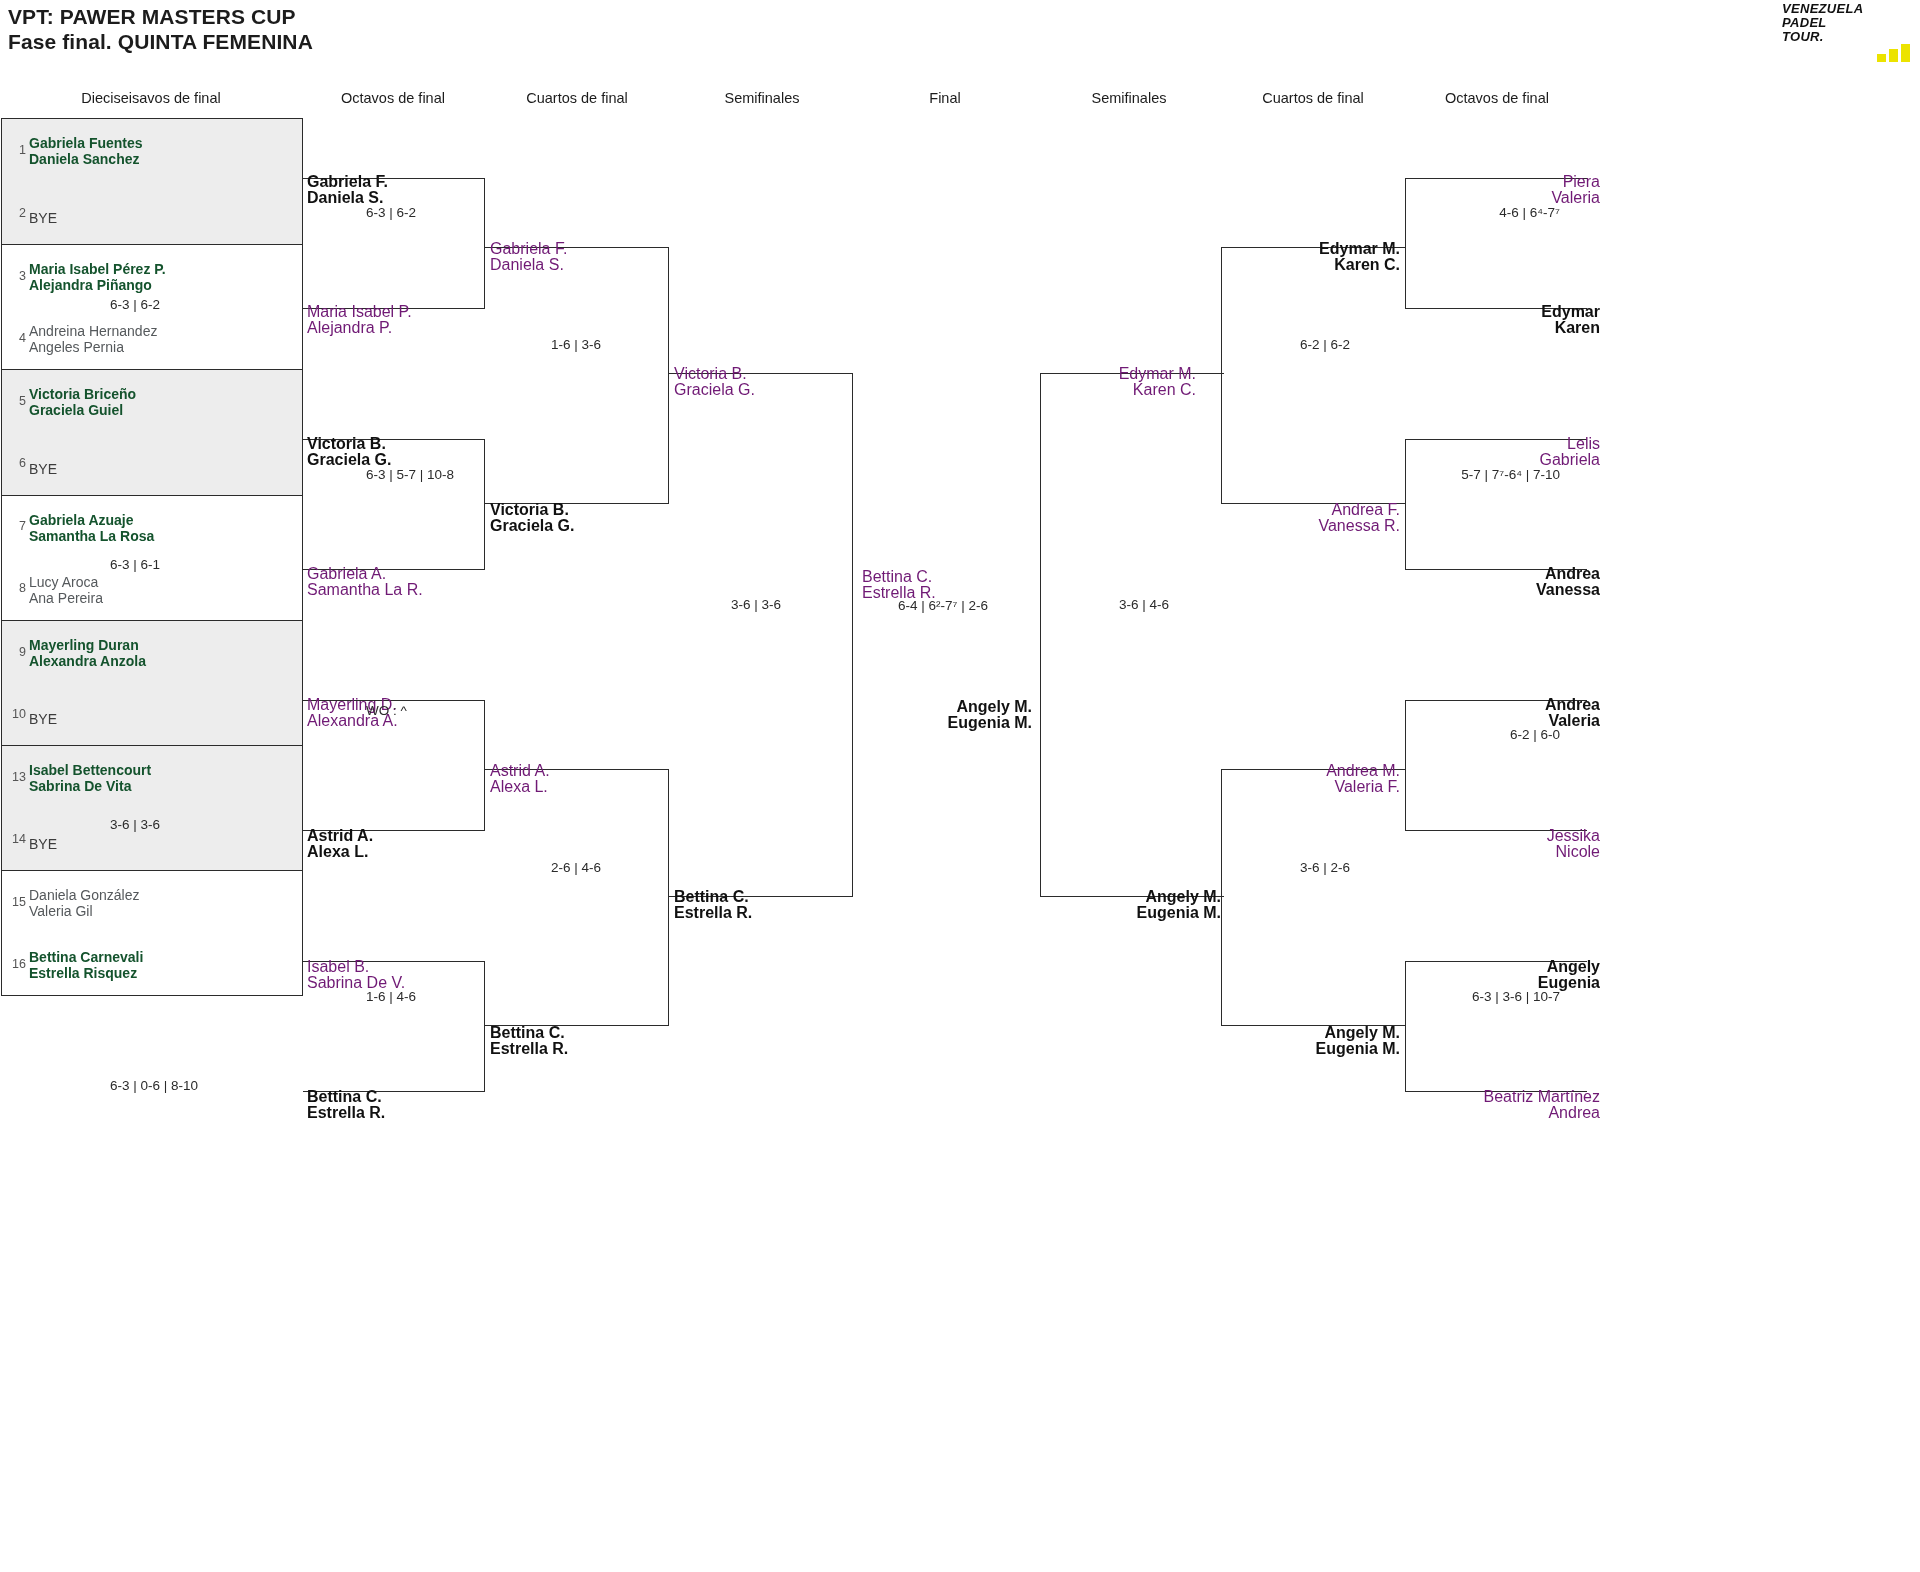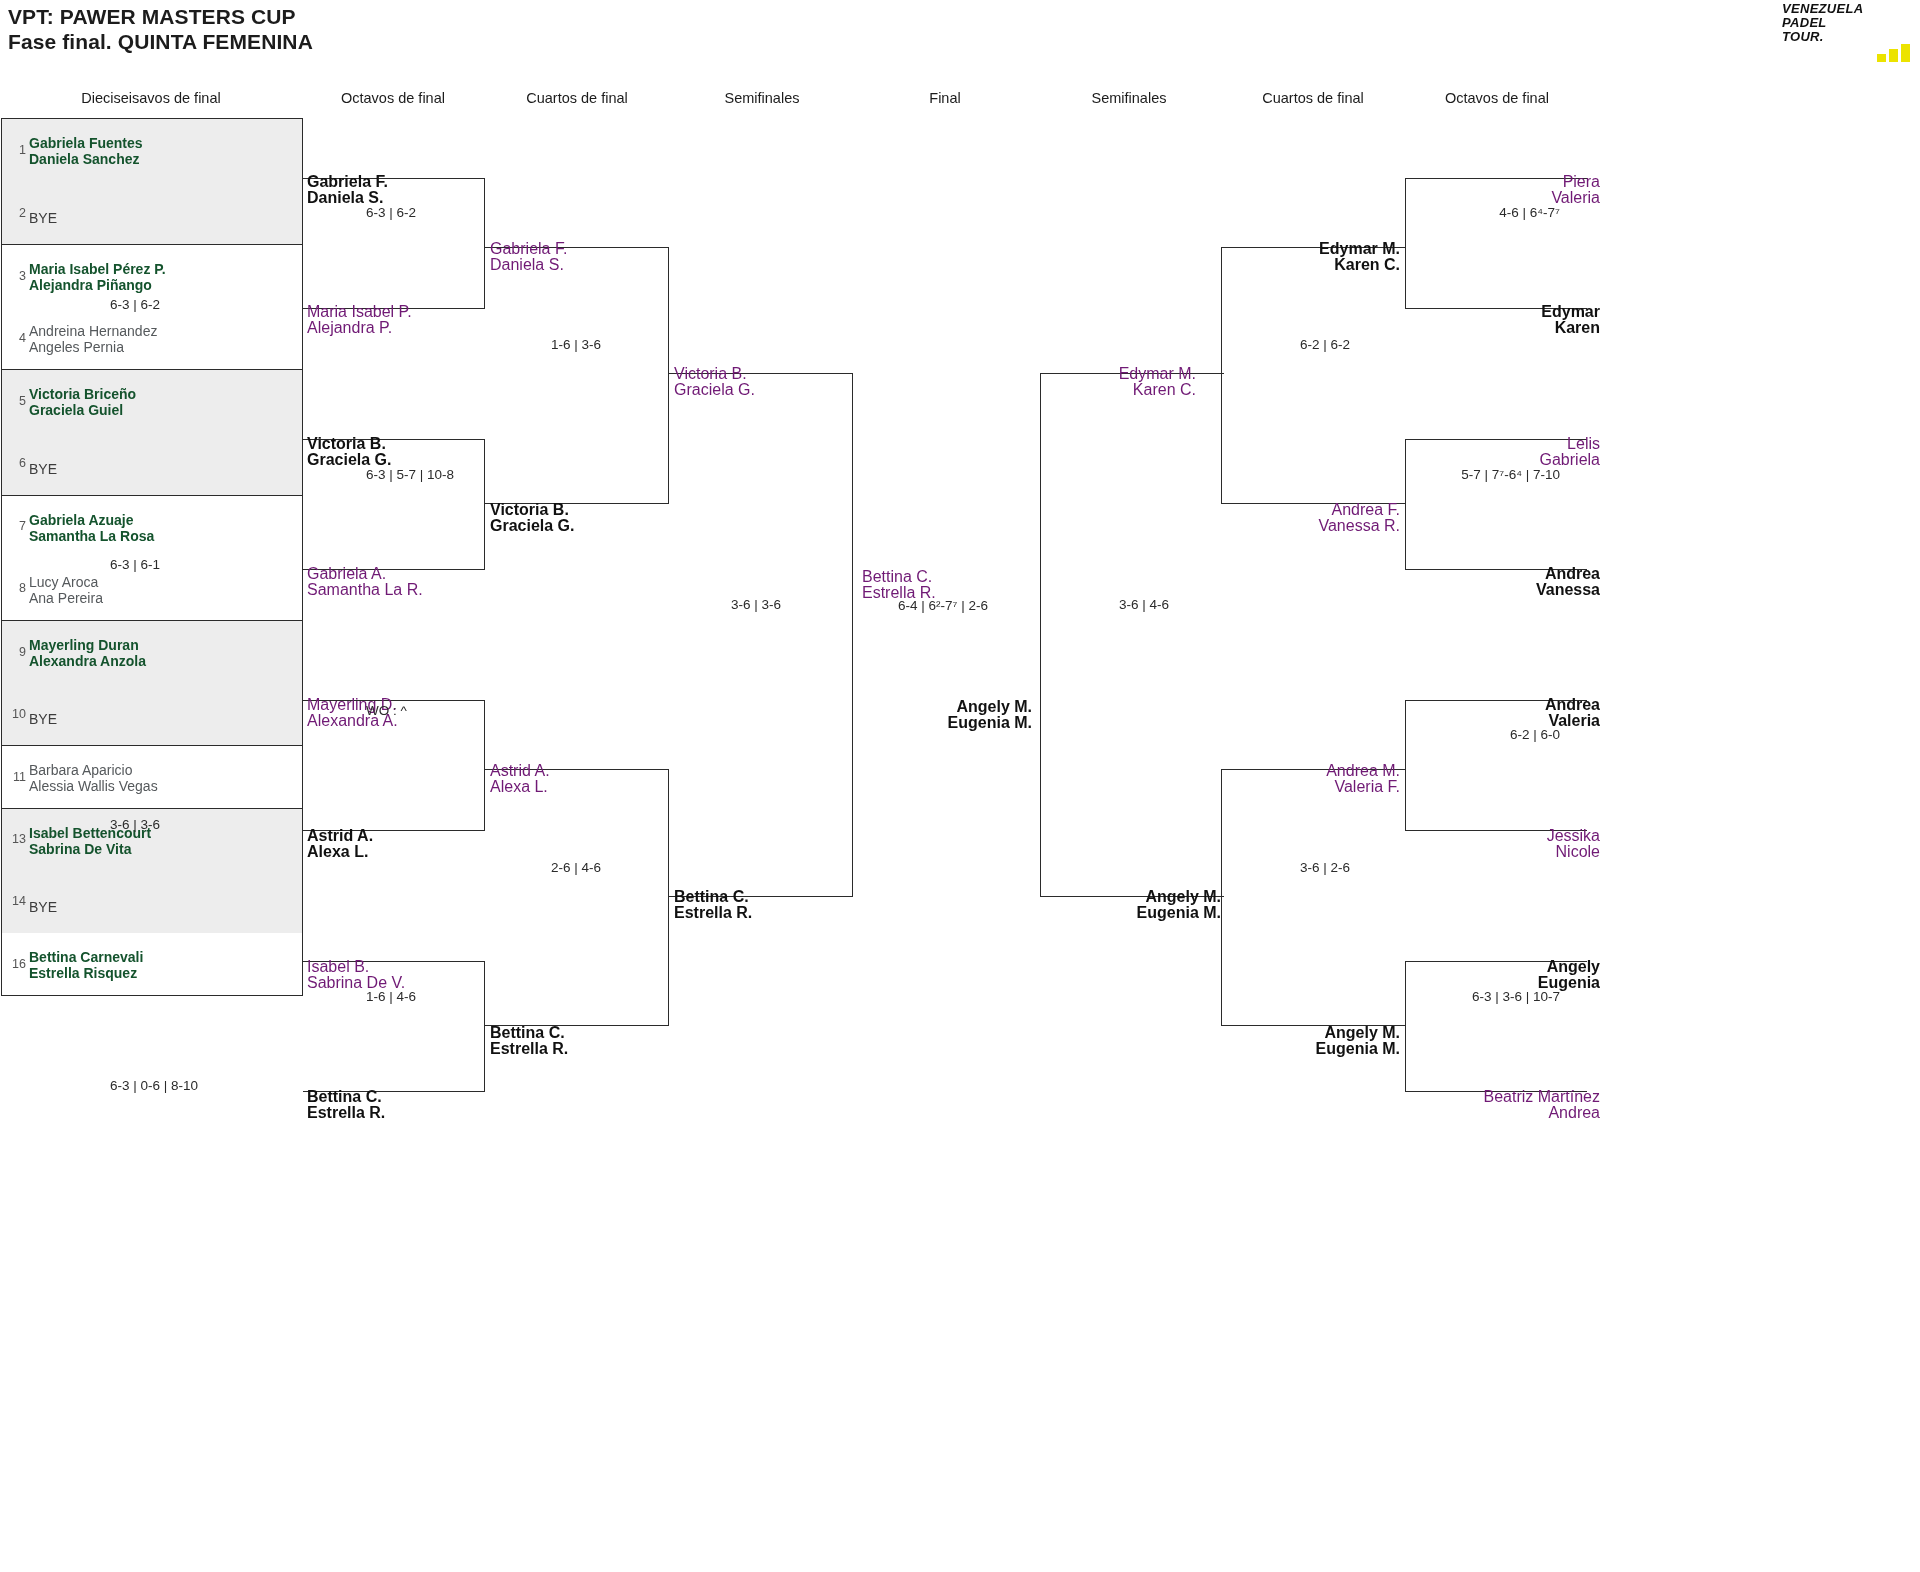--- a/index.html
+++ b/index.html
@@ -119,31 +119,31 @@
       <div class="seed-names lose" style="top: auto; bottom: 14px; transform: none;">Lucy Aroca<br>Ana Pereira</div>
     </div>
     <div class="seed-row band sep">
       <span class="seed-num">9</span>
       <div class="seed-names win" style="top: 16px; transform: none;">Mayerling Duran<br>Alexandra Anzola</div>
     </div>
     <div class="seed-row band">
       <span class="seed-num">10</span>
       <div class="seed-names bye" style="top: auto; bottom: 18px; transform: none;">BYE</div>
     </div>
-    <div class="seed-row sep">
-      <span class="seed-num">11</span>
-      <div class="seed-names lose" style="top: 16px; transform: none;">Barbara Aparicio<br>Alessia Wallis Vegas</div>
-    </div>
     <div class="seed-row band sep">
       <span class="seed-num">13</span>
       <div class="seed-names win" style="top: 16px; transform: none;">Isabel Bettencourt<br>Sabrina De Vita</div>
     </div>
     <div class="seed-row band">
       <span class="seed-num">14</span>
       <div class="seed-names bye" style="top: auto; bottom: 18px; transform: none;">BYE</div>
+    </div>
+    <div class="seed-row sep">
+      <span class="seed-num">15</span>
+      <div class="seed-names lose" style="top: 16px; transform: none;">Daniela González<br>Valeria Gil</div>
     </div>
     <div class="seed-row">
       <span class="seed-num">16</span>
       <div class="seed-names win" style="top: auto; bottom: 14px; transform: none;">Bettina Carnevali<br>Estrella Risquez</div>
     </div>
   </div>
 
 <div id="bracket">
     <div class="pair" style="left: 303px; top: 178px; width: 182px; height: 131px;"></div>
     <div class="pair" style="left: 303px; top: 439px; width: 182px; height: 131px;"></div>

